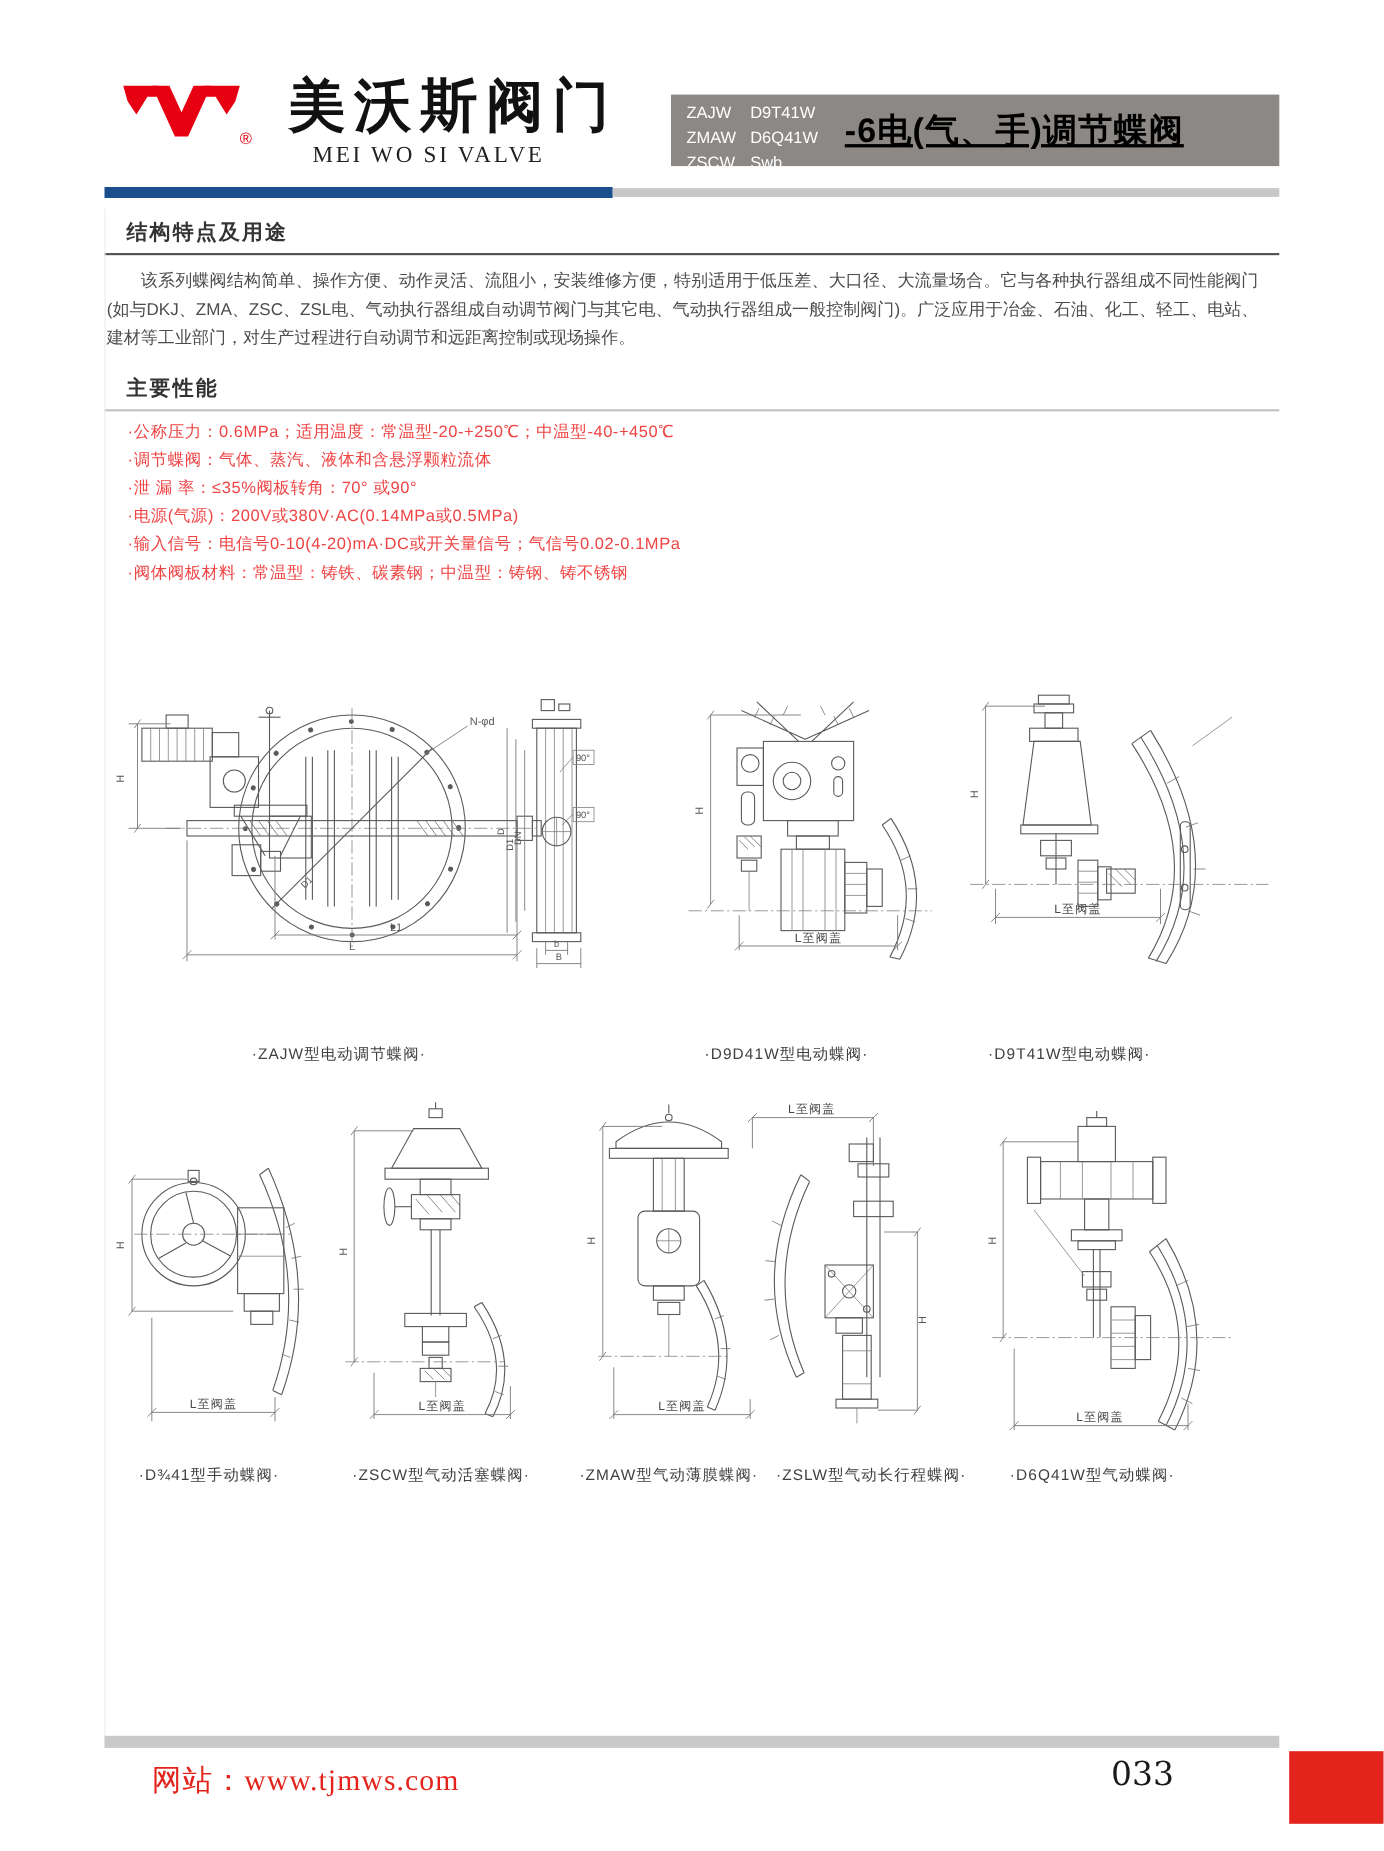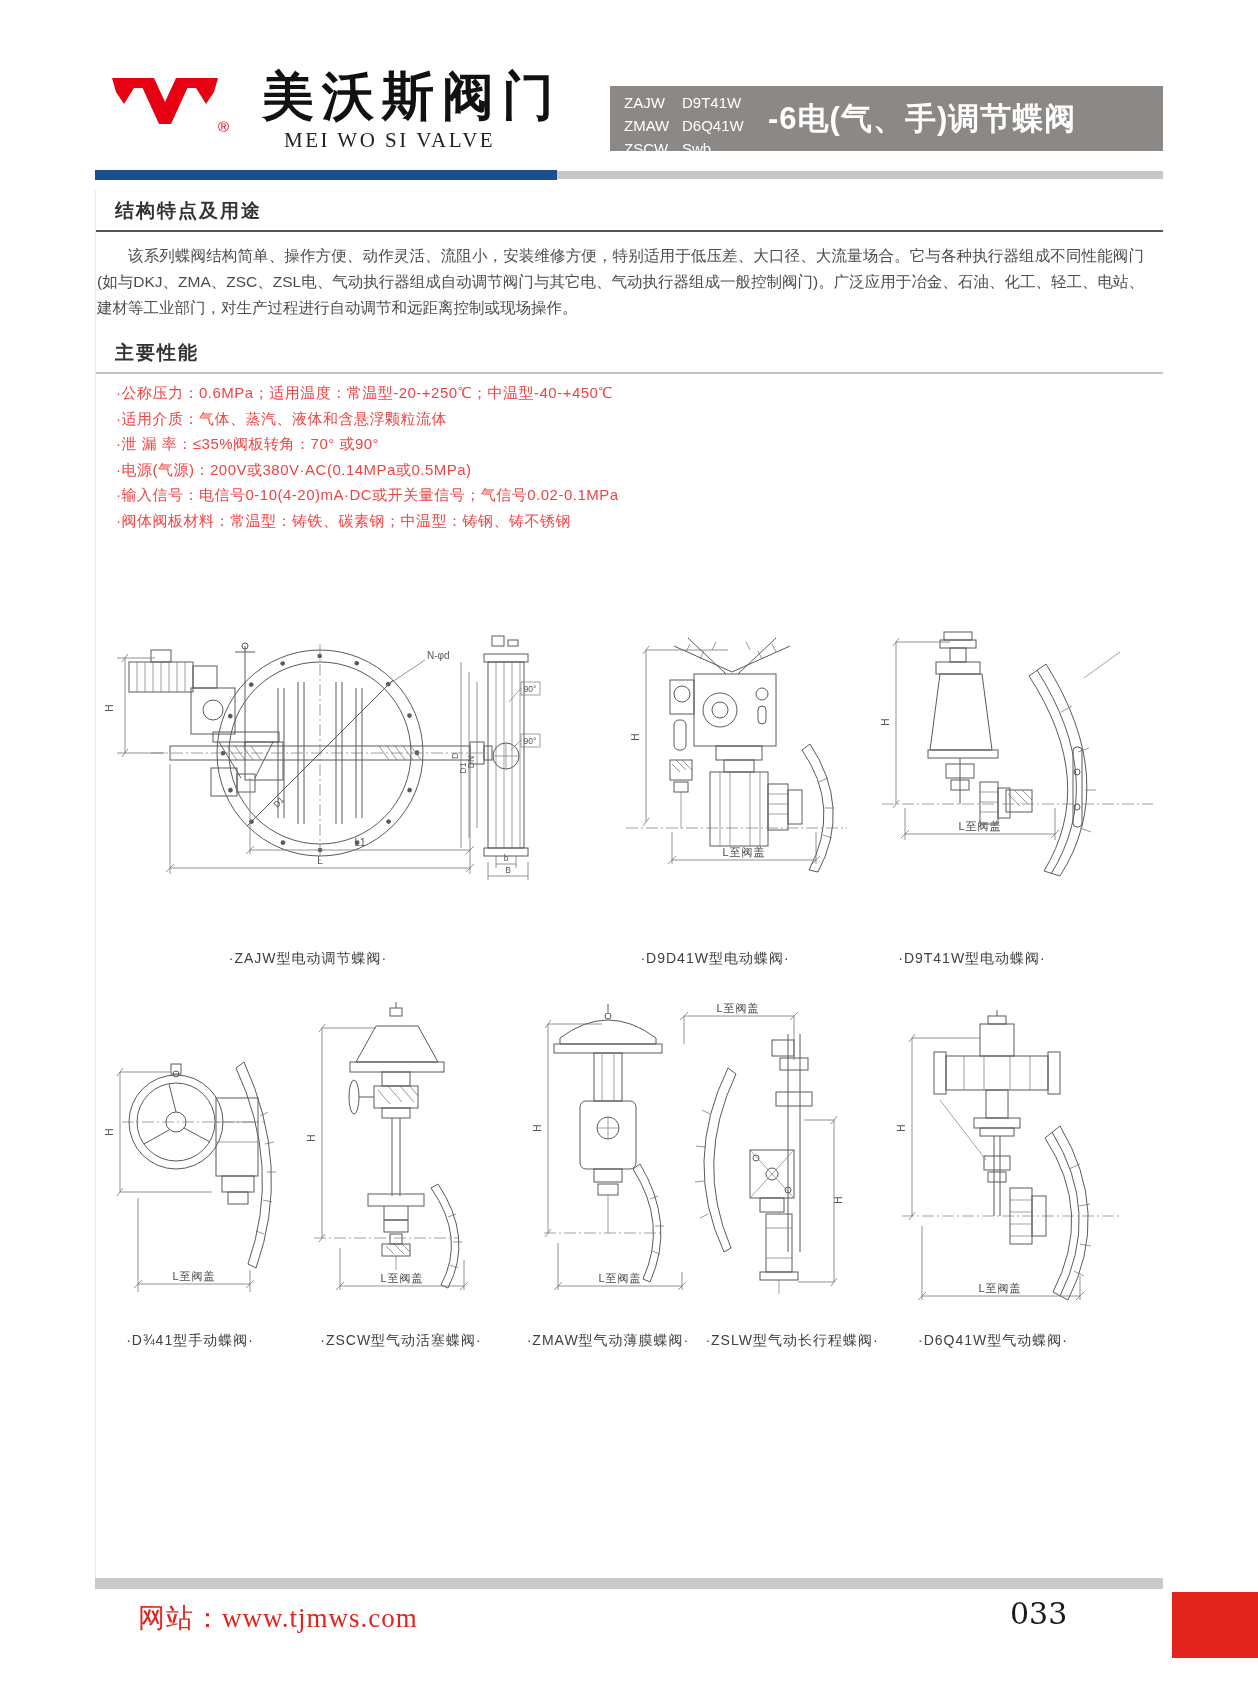--- a/index.html
+++ b/index.html
@@ -14,21 +14,21 @@
   .brand-en{position:absolute;left:284px;top:128px;font-family:"Liberation Serif",serif;
             font-size:21px;color:#222;letter-spacing:2.5px;white-space:nowrap;}
   .bar-blue{position:absolute;left:95px;top:170px;width:462px;height:10px;background:#1a4e8c;}
   .bar-gray{position:absolute;left:557px;top:171px;width:606px;height:8px;background:#c8c8c8;}
 
   .banner{position:absolute;left:610px;top:86px;width:553px;height:65px;background:#8b8885;}
   .banner .models{position:absolute;left:14px;top:5px;}
   .banner .mrow{display:block;height:23px;line-height:23px;color:#fff;font-size:15px;}
   .banner .mrow .c1{display:inline-block;width:58px;}
   .banner .title{position:absolute;left:158px;top:50%;transform:translateY(-50%);
-                 color:#ffffff;font-size:31px;font-weight:bold;white-space:nowrap;letter-spacing:1px;}
+                 color:#000000;font-size:31px;font-weight:bold;white-space:nowrap;letter-spacing:1px;text-decoration:underline;}
 
   
   .sec-heading{position:absolute;font-size:19px;font-weight:bold;color:#333;letter-spacing:2px;font-family:Liberation Mono, monospace;}
   .rule-dark{position:absolute;left:95px;width:1068px;height:2px;background:#555;}
   .rule-light{position:absolute;left:95px;width:1068px;height:2px;background:#c2c2c2;}
   .feature-body{position:absolute;left:97px;top:243px;width:1047px;font-size:15.5px;
                 line-height:26px;text-align:justify;text-indent:2em;color:#4d4d4d;}
   .perf-list{position:absolute;left:116px;top:380px;margin:0;padding:0;list-style:none;}
   .perf-list li{font-size:15px;line-height:25.5px;color:#ef4444;letter-spacing:0.5px;}
 
@@ -81,21 +81,21 @@
   </div>
 
   <div class="sec-heading" style="left:115px;top:198px;">结构特点及用途</div>
   <div class="rule-dark" style="top:230px;"></div>
   <div class="feature-body">该系列蝶阀结构简单、操作方便、动作灵活、流阻小，安装维修方便，特别适用于低压差、大口径、大流量场合。它与各种执行器组成不同性能阀门(如与DKJ、ZMA、ZSC、ZSL电、气动执行器组成自动调节阀门与其它电、气动执行器组成一般控制阀门)。广泛应用于冶金、石油、化工、轻工、电站、建材等工业部门，对生产过程进行自动调节和远距离控制或现场操作。</div>
 
   <div class="sec-heading" style="left:115px;top:340px;">主要性能</div>
   <div class="rule-light" style="top:372px;"></div>
   <ul class="perf-list">
     <li>·公称压力：0.6MPa；适用温度：常温型-20-+250℃；中温型-40-+450℃</li>
-    <li>·适用介质：气体、蒸汽、液体和含悬浮颗粒流体</li>
+    <li>·调节蝶阀：气体、蒸汽、液体和含悬浮颗粒流体</li>
     <li>·泄 漏 率：≤35%阀板转角：70° 或90°</li>
     <li>·电源(气源)：200V或380V·AC(0.14MPa或0.5MPa)</li>
     <li>·输入信号：电信号0-10(4-20)mA·DC或开关量信号；气信号0.02-0.1MPa</li>
     <li>·阀体阀板材料：常温型：铸铁、碳素钢；中温型：铸钢、铸不锈钢</li>
   </ul>
 
   <svg class="drawing" style="left:95px;top:628px;" width="450" height="255" viewBox="0 0 450 255">
     <g>
       <circle class="ln" cx="225" cy="125" r="103"></circle>
       <circle class="ln" cx="225" cy="125" r="91"></circle>

